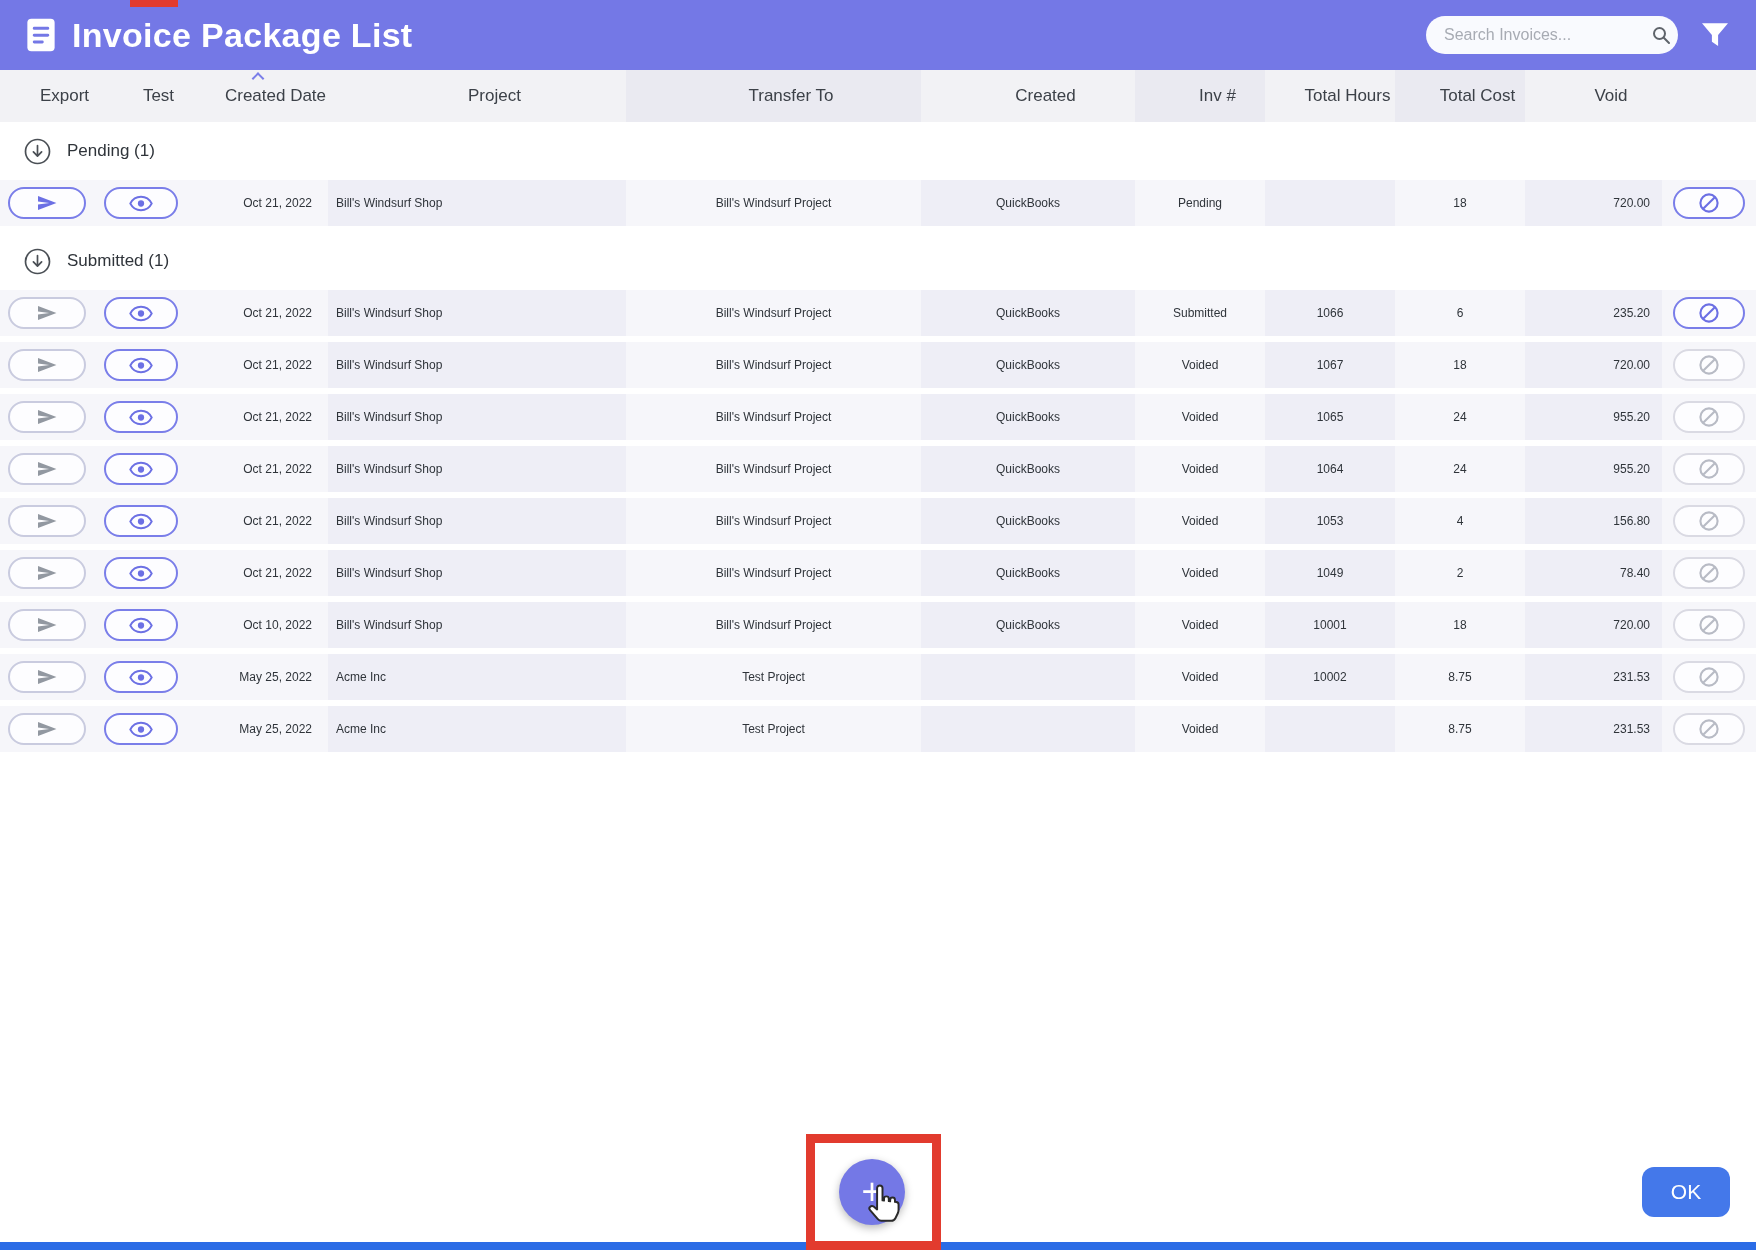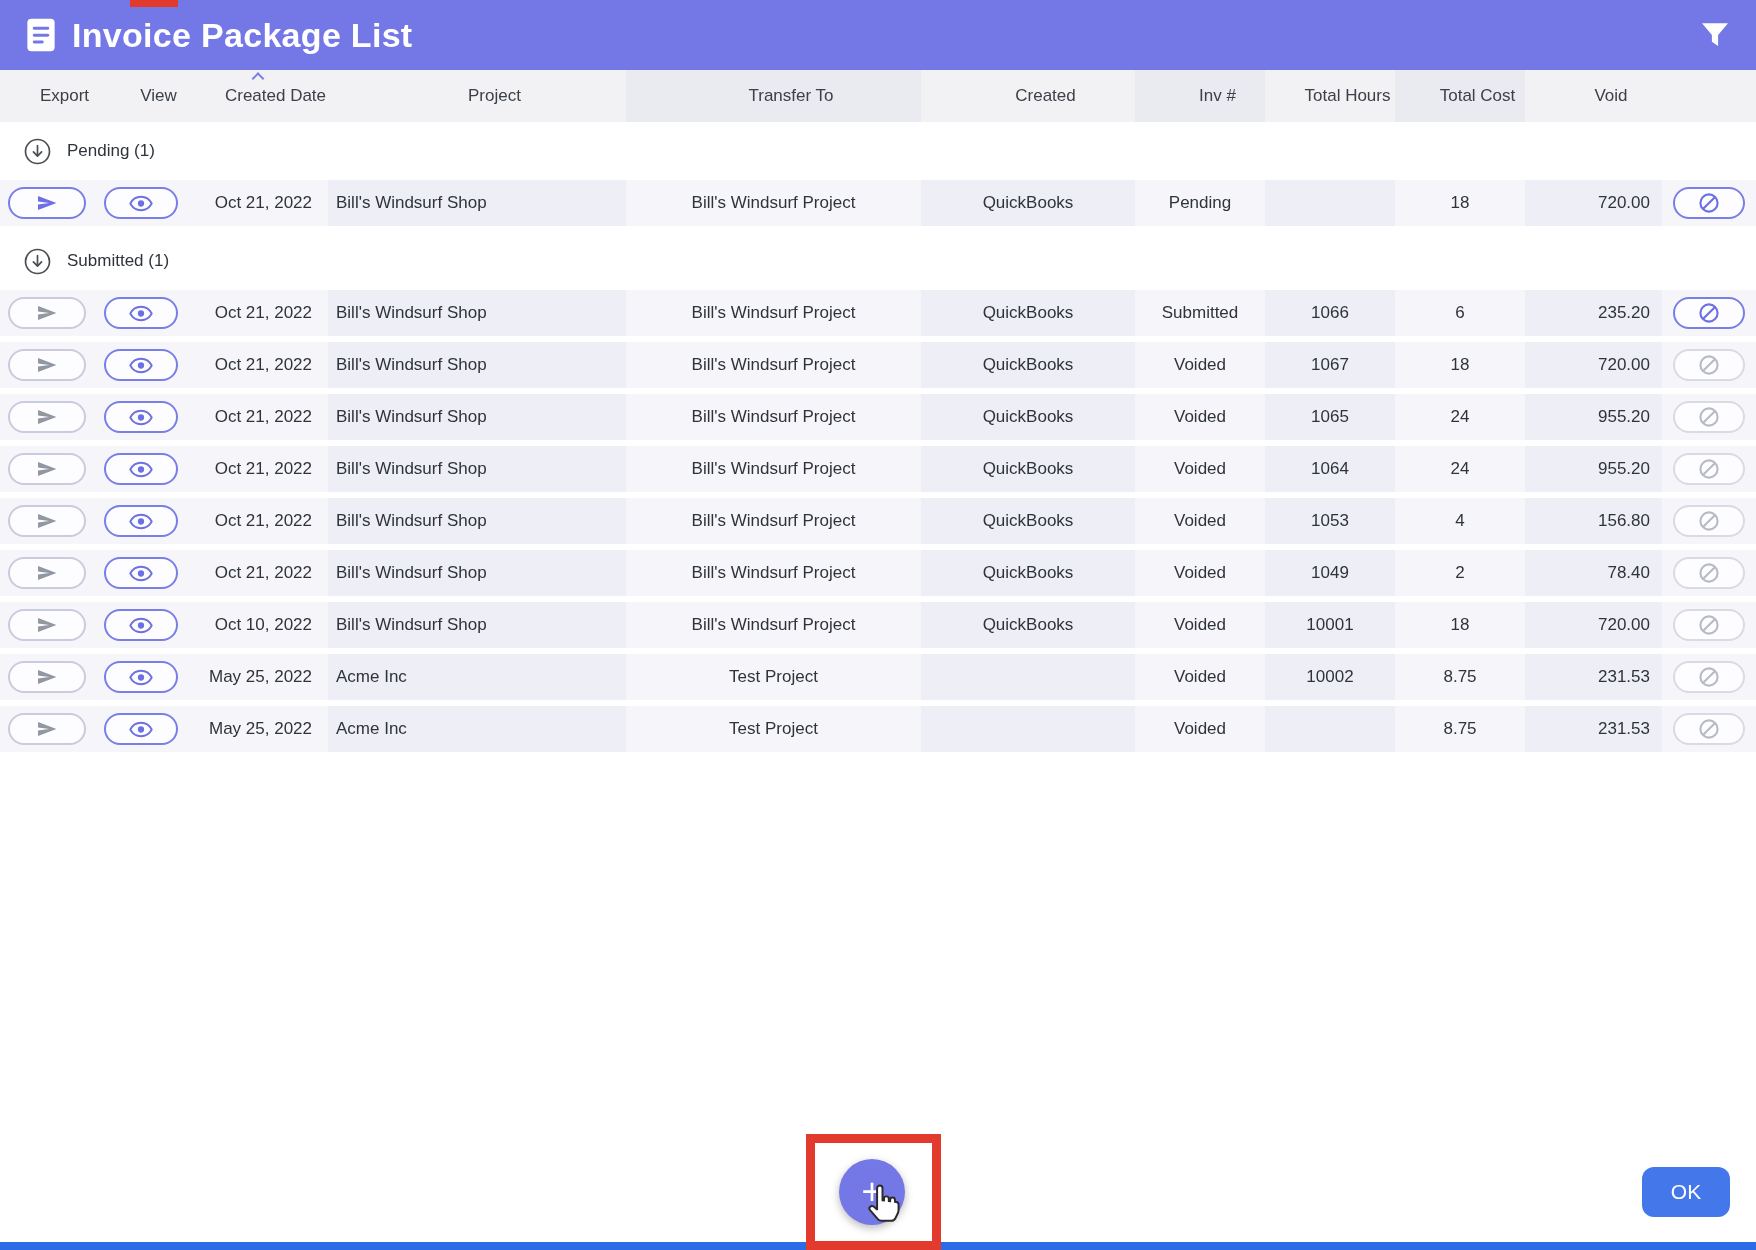--- a/index.html
+++ b/index.html
@@ -20,21 +20,21 @@
   .search-icn { display:flex; cursor:pointer; }
   .funnel { margin-left:22px; display:flex; cursor:pointer; }
   
   .thead { display:grid; grid-template-columns:var(--cols); height:52px; background:#f2f2f5; font-size:17px; color:#3c4148; }
   .th { position:relative; height:100%; display:flex; align-items:center; justify-content:center; cursor:pointer;padding-left:35px; }
   .tint { background:rgba(103,107,170,0.05); }
   .sort-chev { position:absolute; top:4px; left:50%; width:9px; height:9px; border-left:2px solid #7a7ee9; border-top:2px solid #7a7ee9; transform:translateX(-50%) rotate(45deg); }
   
   .group { height:58px; display:flex; align-items:center; padding-left:24px; gap:16px; background:#fff; font-size:17px; }
   .garrow { display:flex; cursor:pointer; }
-  .row { display:grid; grid-template-columns:var(--cols); height:46px; margin-bottom:6px; background:#f6f6fa; font-size:17px; }
+  .row { display:grid; grid-template-columns:var(--cols); height:46px; margin-bottom:6px; background:#f6f6fa; font-size:12px; }
   .cell { height:100%; display:flex; align-items:center; justify-content:center; overflow:hidden; white-space:nowrap; }
   .cell.al { justify-content:flex-start; padding-left:8px; }
   .cell.ar { justify-content:flex-end; padding-right:16px; }
   .cell.c9 { padding-right:12px; }
   
   .pill { width:78px; height:32px; border-radius:16px; border:2px solid #7a7ee9; background:#fdfdff; display:flex; align-items:center; justify-content:center; cursor:pointer; }
   .icn { display:flex; }
   .view { width:74px; color:#6c70e4; }
   .send.on { color:#6c70e4; border-color:#7a7ee9; }
   .send.off { color:#9298a1; border-color:#c9cbdf; }
@@ -61,30 +61,39 @@
   <span class="doc-icn">
     <svg width="30" height="36" viewBox="0 0 22 26">
       <rect x="1" y="1" width="20" height="24" rx="3" fill="#ffffff"></rect>
       <rect x="5" y="7" width="12" height="2.2" rx="1" fill="#7478e6"></rect>
       <rect x="5" y="12" width="12" height="2.2" rx="1" fill="#7478e6"></rect>
       <rect x="5" y="17" width="8" height="2.2" rx="1" fill="#7478e6"></rect>
     </svg>
   </span>
   <span class="title">Invoice Package List</span>
   <span class="spacer"></span>
+  <div class="search">
+    <input type="text" placeholder="Search Invoices..." style="">
+    <span class="search-icn">
+      <svg width="20" height="20" viewBox="0 0 20 20">
+        <circle cx="8.5" cy="8.5" r="5.5" fill="none" stroke="#5f646b" stroke-width="2"></circle>
+        <line x1="12.8" y1="12.8" x2="18" y2="18" stroke="#5f646b" stroke-width="2" stroke-linecap="round"></line>
+      </svg>
+    </span>
+  </div>
   <span class="funnel">
     <svg width="30" height="26" viewBox="0 0 24 21">
         <path d="M1.5 1 h21 l-8 9.5 v8.8 l-5-3.4 v-5.4 z" fill="#ffffff"></path>
       </svg>
   </span>
 </div>
 
 <div class="thead">
   <div class="th c0">Export</div>
-  <div class="th c1">View</div>
+  <div class="th c1">Test</div>
   <div class="th c2">
     <span class="sort-chev"></span>
     <span>Created Date</span>
   </div>
   <div class="th c4">Project</div>
   <div class="th c5 tint">Transfer To</div>
   <div class="th c6">Created</div>
   <div class="th c7 tint">Inv #</div>
   <div class="th c8">Total Hours</div>
   <div class="th c9 tint">Total Cost</div>

